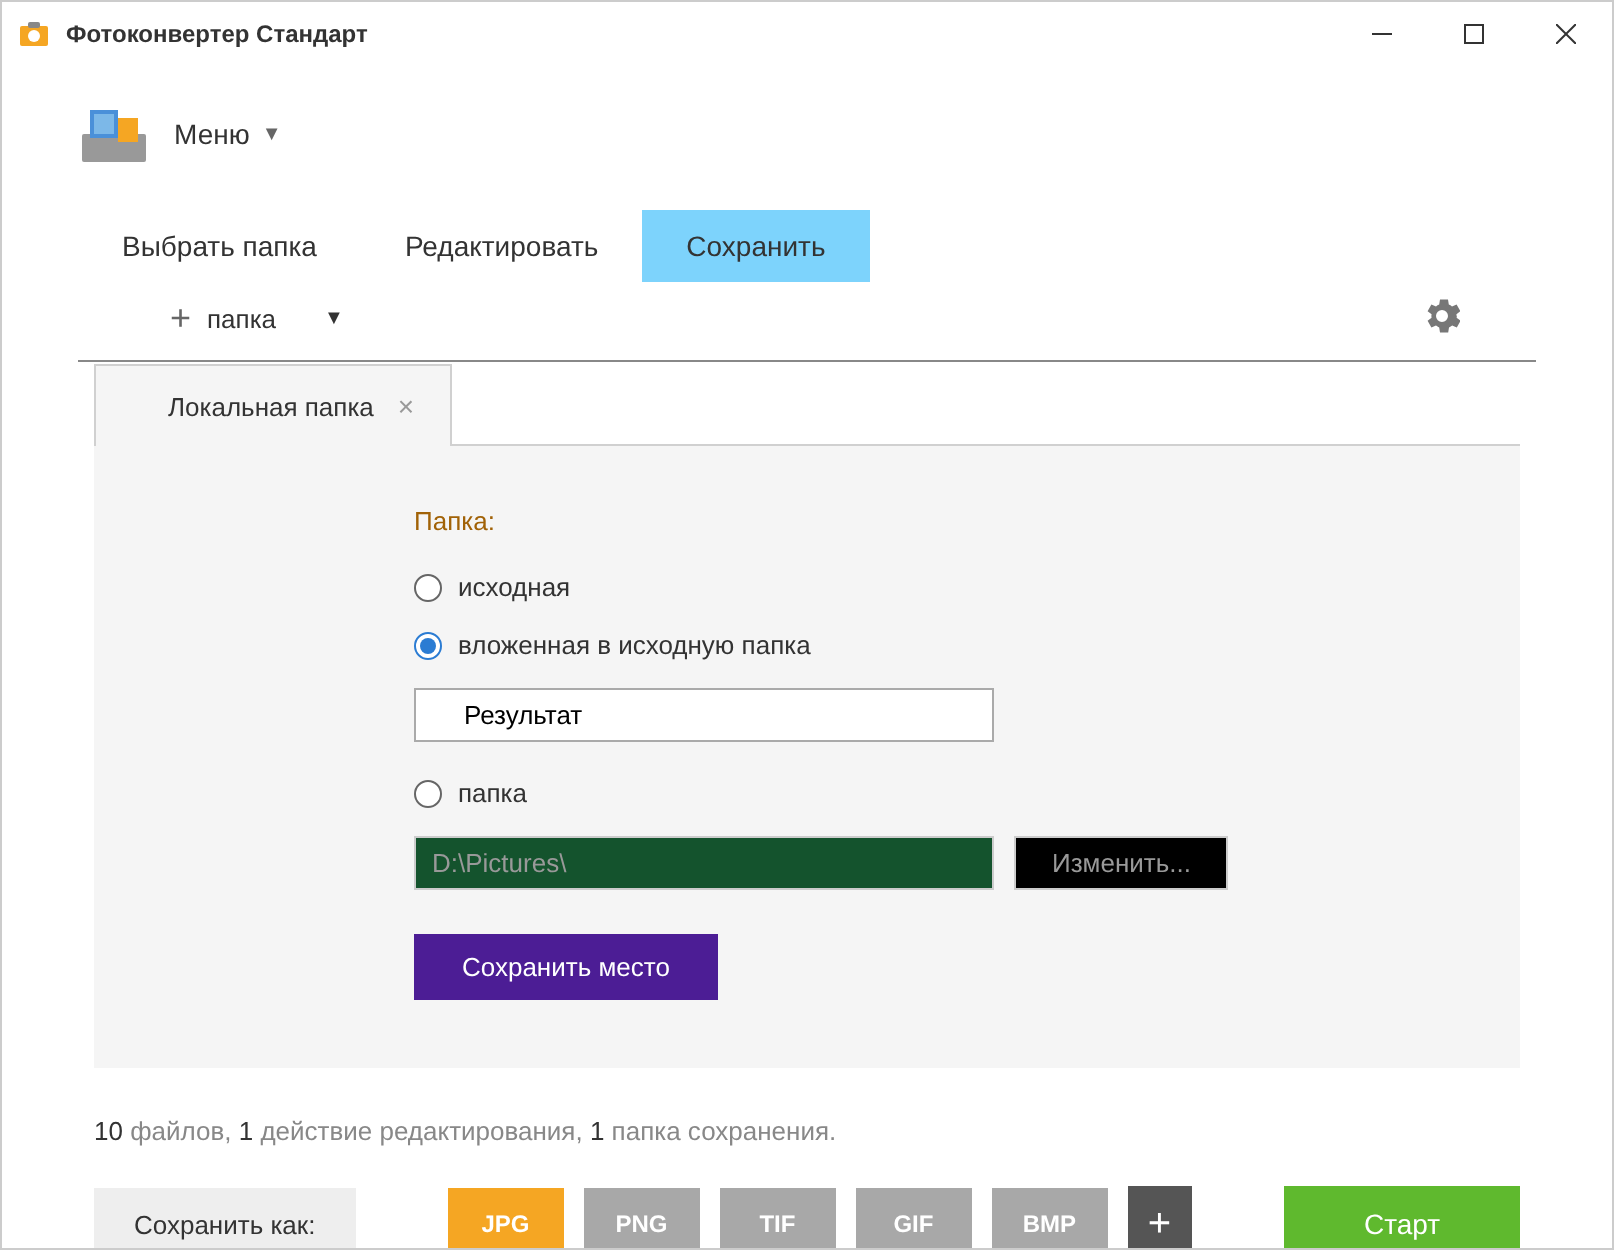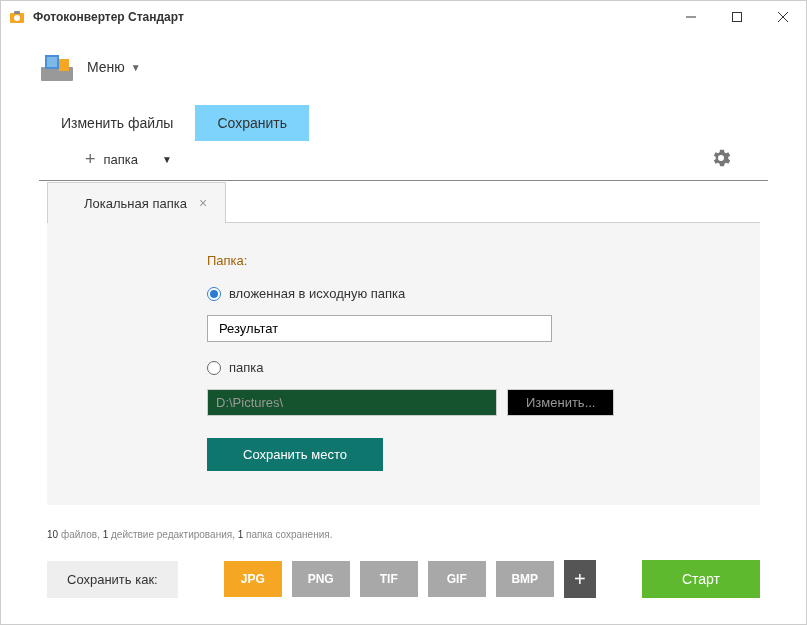--- a/index.html
+++ b/index.html
@@ -35,28 +35,28 @@
     .sub-tab.active { background: #f5f5f5; padding-left: 36px; }
     .sub-tab-close { color: #999; font-size: 14px; cursor: pointer; }
     
     .panel { background: #f5f5f5; padding: 30px 30px 34px 160px; margin-bottom: 20px; }
     .panel-label { font-size: 13px; color: #a16207; margin-bottom: 18px; }
     .radio-row { display: flex; align-items: center; gap: 8px; margin-bottom: 14px; }
     .radio { width: 14px; height: 14px; border: 1px solid #666; border-radius: 50%; display: inline-flex; align-items: center; justify-content: center; cursor: pointer; background: #fff; }
     .radio.checked { border-color: #2b7cd3; }
     .radio.checked::after { content: ''; width: 8px; height: 8px; background: #2b7cd3; border-radius: 50%; }
     .radio-label { font-size: 13px; color: #333; cursor: pointer; }
-    .text-input { width: 345px; padding: 5px 11px; border: 1px solid #aaa; font-size: 13px; background: #fff; margin-left: 0; margin-bottom: 18px; display: block; }
+    .text-input { width: 290px; padding: 5px 24px; border: 1px solid #aaa; font-size: 13px; background: #fff; margin-left: 0; margin-bottom: 18px; display: block; }
     .path-row { display: flex; gap: 10px; margin-bottom: 22px; }
     .path-input { width: 290px; padding: 5px 8px; border: 1px solid #ccc; font-size: 13px; background: #14532d; color: #999; }
     .browse-btn { padding: 5px 18px; background: #000000; border: 1px solid #ccc; font-size: 13px; color: #999; cursor: pointer; }
     .panel-buttons { display: flex; gap: 10px; }
-    .gray-btn { padding: 9px 36px; background: #0f766e; color: #fff; border: none; font-size: 13px; cursor: pointer; }
+    .gray-btn { padding: 9px 24px; background: #4c1d95; color: #fff; border: none; font-size: 13px; cursor: pointer; }
     
-    .status { padding: 4px 46px 20px 46px; font-size: 10px; color: #888; }
+    .status { padding: 4px 46px 20px 46px; font-size: 13px; color: #888; }
     .status .num { color: #333; }
     
     .footer { display: flex; align-items: center; padding: 0 46px 22px 46px; gap: 10px; }
     .save-as-btn { padding: 11px 20px; background: #eeeeee; border: none; font-size: 13px; color: #333; cursor: pointer; margin-right: 36px; }
     .fmt-btn { padding: 11px 0; width: 58px; background: #a8a8a8; color: #fff; border: none; font-size: 12px; font-weight: 600; cursor: pointer; text-align: center; }
     .fmt-btn.active { background: #f5a623; }
     .plus-btn { width: 32px; height: 38px; background: #555; color: #fff; border: none; font-size: 20px; cursor: pointer; display: flex; align-items: center; justify-content: center; }
     .footer-spacer { flex: 1; }
     .start-btn { padding: 11px 40px; background: #5fb92e; color: #fff; border: none; font-size: 14px; cursor: pointer; }
   </style>
@@ -101,21 +101,22 @@
         <rect x="20" y="10" width="10" height="12" fill="#f5a623"></rect>
       </svg>
   </span>
   <div class="menu-label">
     <span>Меню</span>
     <span class="menu-caret">▼</span>
   </div>
 </div>
 
 <div class="tabs">
-  <div class="tab">Изменить файлы</div>
+  <div class="tab">Выбрать папка</div>
+  <div class="tab">Редактировать</div>
   <div class="tab active">Сохранить</div>
 </div>
 
 <div class="content">
   <div class="toolbar">
     <div class="add-folder">
       <span class="plus">+</span>
       <span>папка</span>
     </div>
     <span class="toolbar-caret">▼</span>
@@ -131,20 +132,24 @@
     <div class="sub-tabs">
       <div class="sub-tab active">
         <span>Локальная папка</span>
         <span class="sub-tab-close">×</span>
       </div>
     </div>
 
     <div class="panel">
       <div class="panel-label">Папка:</div>
 
+      <div class="radio-row">
+        <span class="radio"></span>
+        <span class="radio-label">исходная</span>
+      </div>
 
       <div class="radio-row">
         <span class="radio checked"></span>
         <span class="radio-label">вложенная в исходную папка</span>
       </div>
       <input class="text-input" type="text" value="Результат" style="">
 
       <div class="radio-row">
         <span class="radio"></span>
         <span class="radio-label">папка</span>

